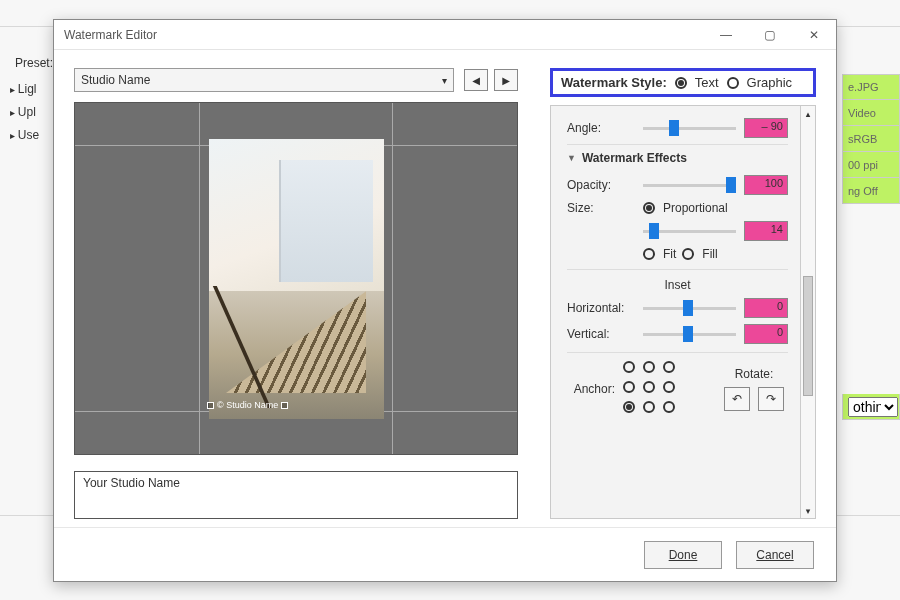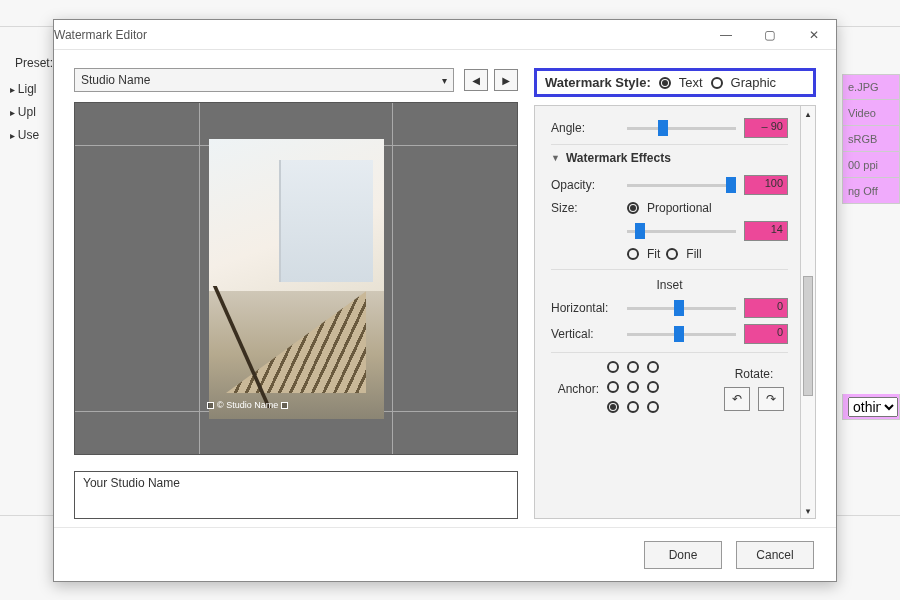--- a/index.html
+++ b/index.html
@@ -34,55 +34,56 @@
   .tree-item::before { content: "▸ "; font-size: 10px; }
   .right-strip {
     position: absolute;
     right: 0; top: 74px;
     width: 58px;
   }
   .example-row {
     display:flex; align-items:center;
     border:1px solid #ccc; border-top:none;
     height: 26px; padding: 12px 5px;
-    background:#f0abfc; font-size:11px; color:#666;
+    background:#bef264; font-size:11px; color:#666;
     white-space: nowrap; overflow:hidden;
   }
   .right-strip .example-row:first-child { border-top:1px solid #ccc; }
   .right-strip .lower { margin-top: 190px; }
   .right-strip select { width:50px; height:20px; font-size:14px; }
 
   
   .dialog {
     position: absolute;
     left: 53px; top: 19px;
     width: 784px; height: 563px;
     background: #fff;
     border: 1px solid #888;
     box-shadow: 0 4px 14px rgba(0,0,0,0.25);
     display:flex; flex-direction:column;
   }
   .titlebar {
     height: 30px;
     display:flex; align-items:center;
+    padding-left: 10px;
     border-bottom: 1px solid #e4e4e4;
     font-size: 12px;
     color:#555;
   }
   .titlebar .spacer { flex:1; }
   .titlebar .winbtn {
     width: 44px; height: 29px;
     display:flex; align-items:center; justify-content:center;
     color:#555; font-size: 12px;
   }
   .content {
     flex:1;
     display:flex;
     padding: 18px 20px 8px 20px;
-    gap: 16px;
+    gap: 32px;
   }
   .left-col { width: 444px; display:flex; flex-direction:column; }
   .right-col { flex:1; display:flex; flex-direction:column; }
   .top-row { display:flex; align-items:center; gap:10px; margin-bottom:10px; }
   .preset-select {
     flex:1; height: 24px;
     border:1px solid #999; background:#f4f4f4;
     display:flex; align-items:center; justify-content:space-between;
     padding:0 6px;
   }
@@ -180,21 +181,21 @@
   .section-head{ display:flex; align-items:center; gap:6px; font-weight:bold; padding:6px 0 4px 0; border-top:1px solid #ddd; margin-top:4px;}
   .section-head .tri{ font-size:9px; color:#666;}
   .divider{ border-top:1px solid #ddd; margin:8px 0; }
   .radio-col{ display:flex; flex-direction:row; gap:6px; margin-left:76px; }
   .anchor-grid{ display:grid; grid-template-columns:repeat(3,16px); grid-template-rows:repeat(3,16px); gap:4px; }
   .rotate-btns{ display:flex; gap:8px; }
   .rot{ width:26px;height:24px;border:1px solid #888;background:#f7f7f7;display:flex;align-items:center;justify-content:center;}
 
   .footer{
     height:54px; display:flex; align-items:center; justify-content:flex-end; gap:14px;
-    padding: 0 22px; border-top:1px solid #e7e7e7;
+    padding: 0 22px; border-top:1px solid #e7e7e7;text-decoration:underline;
   }
   .btn{ min-width:78px; height:28px; border:1px solid #999; background:#f4f4f4; display:flex; align-items:center; justify-content:center; }
 </style>
 </head>
 <body>
 
 <div class="bg-panel"></div>
 <div class="preset-label">Preset:</div>
 <div class="tree">
   <div class="tree-item">Ligl</div>

